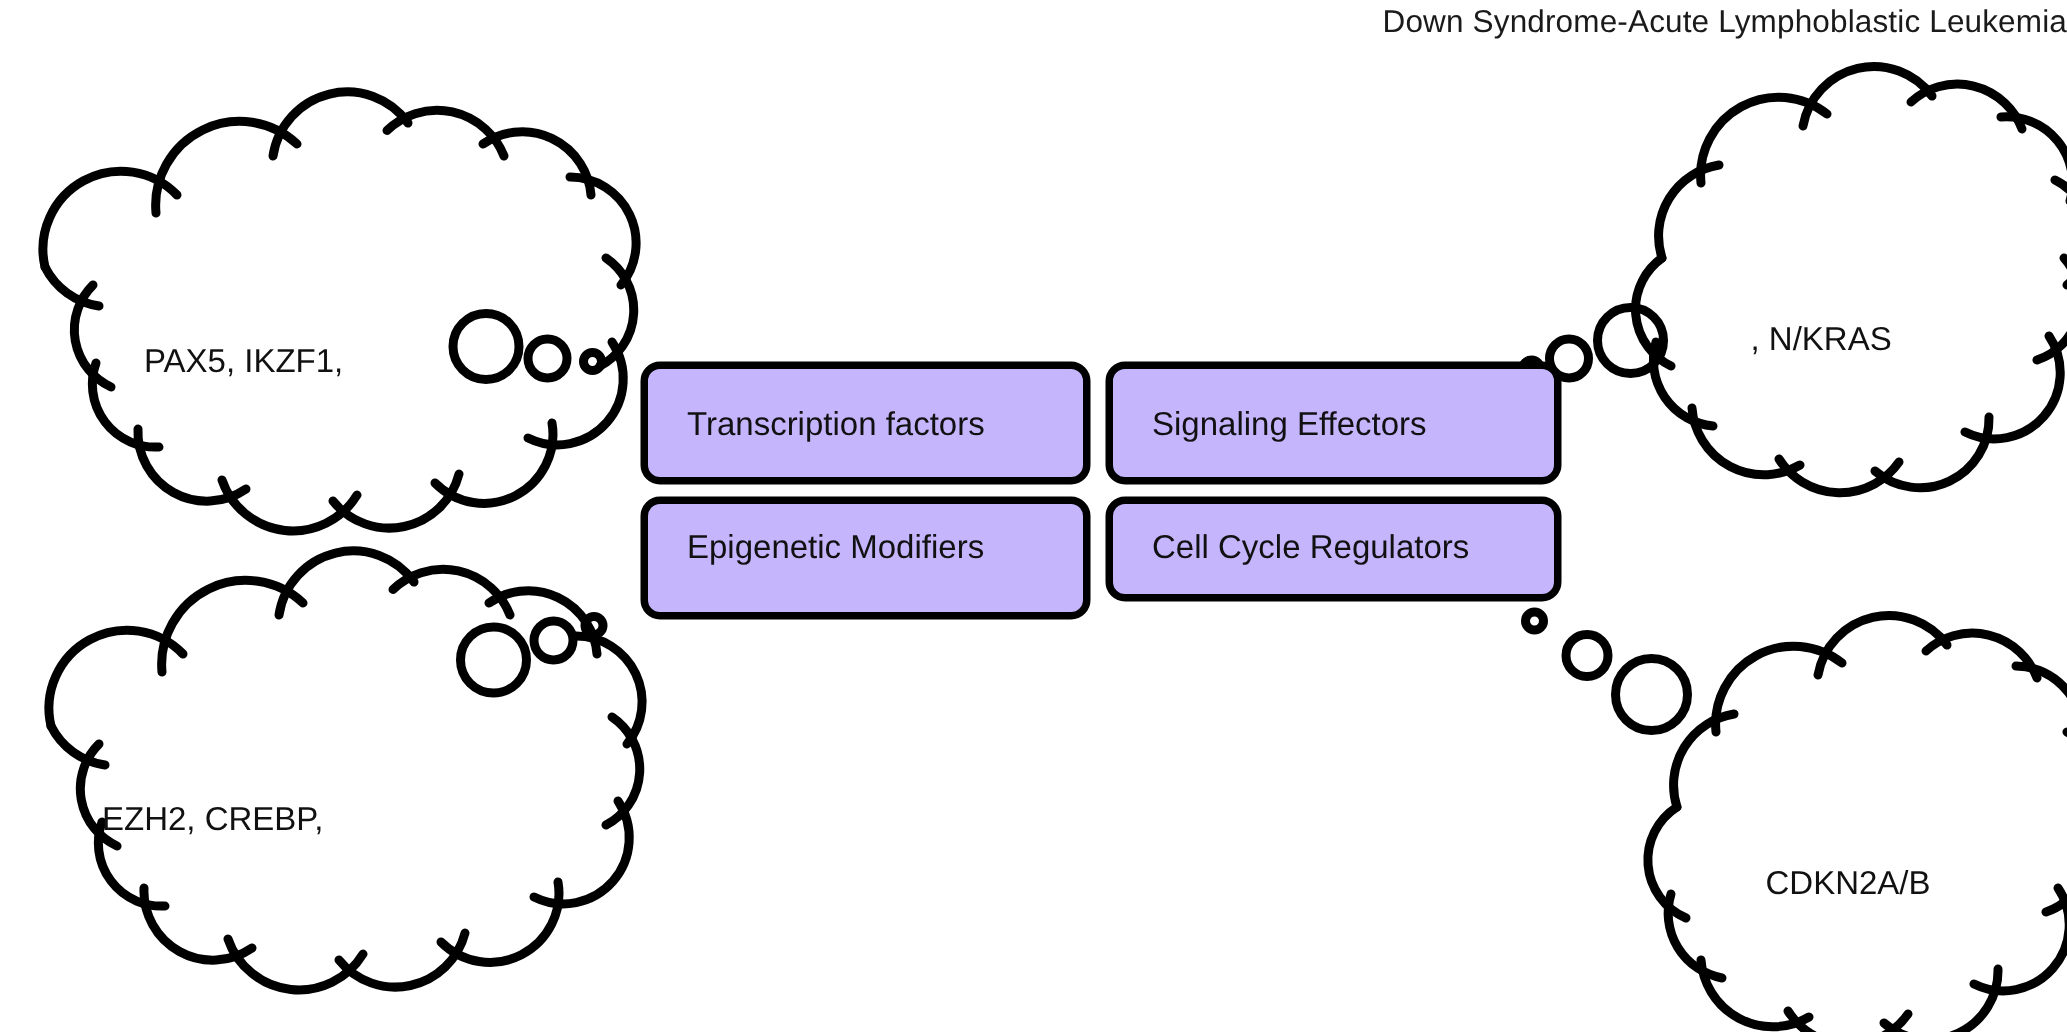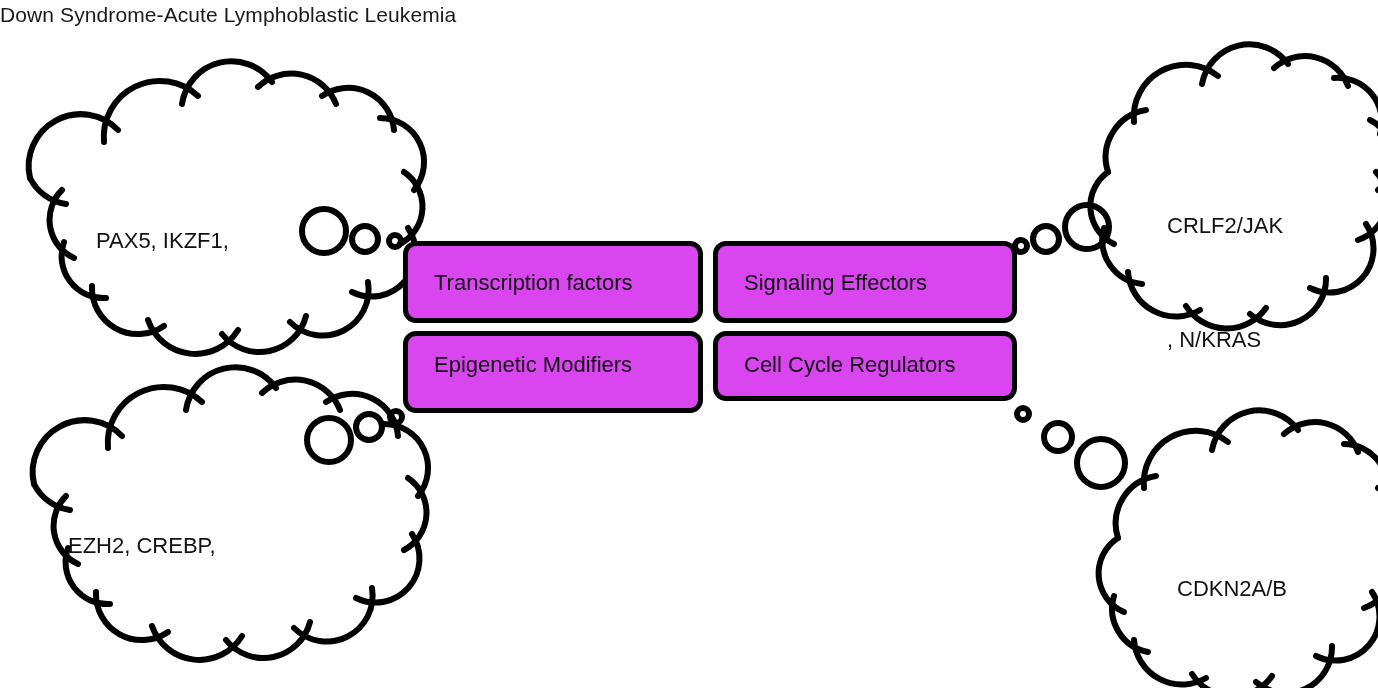--- a/index.html
+++ b/index.html
@@ -16,21 +16,21 @@
     width: 1378px;
     height: 688px;
     background: #ffffff;
     overflow: hidden;
   }
   #title {
     position: absolute;
     left: 0;
     top: 3px;
     width: 1378px;
-    text-align: left;
+    text-align: right;
     font-size: 21px;
     color: #1a1a1a;
     letter-spacing: 0.1px;
   }
   .layer {
     position: absolute;
     left: 0;
     top: 0;
     width: 1378px;
     height: 688px;
@@ -41,21 +41,22 @@
     font-size: 22px;
     line-height: 38px;
     color: #111111;
     white-space: pre;
   }
   .box {
     position: absolute;
     box-sizing: border-box;
     border: 5px solid #000000;
     border-radius: 13px;
-    background: #d946ef;
+    background: #c4b5fd;
+    margin-left: 24px;
   }
   .box-label {
     position: absolute;
     left: 26px;
     font-size: 22px;
     color: #111111;
     white-space: nowrap;
   }
   .box-r1 .box-label { top: 24px; }
   .box-r2 .box-label { top: 16px; }
@@ -167,21 +168,20 @@
 
   <div class="cloud-text" style="left:68px; top:146px;margin-left:28px;">
     <div>PAX5, IKZF1,</div>
   </div>
 
   <div class="cloud-text" style="left:68px; top:451px;">
     <div>EZH2, CREBP,</div>
   </div>
 
   <div class="cloud-text" style="left:1167px; top:131px;">
-    <div>CRLF2/JAK</div>
     <div>, N/KRAS</div>
   </div>
 
   <div class="cloud-text" style="left:1177px; top:494px;">
     <div>CDKN2A/B</div>
     <div>, RB1</div>
   </div>
 
   <div class="box box-r1" style="left:403px; top:241px; width:300px; height:82px;">
     <span class="box-label">Transcription factors</span>

